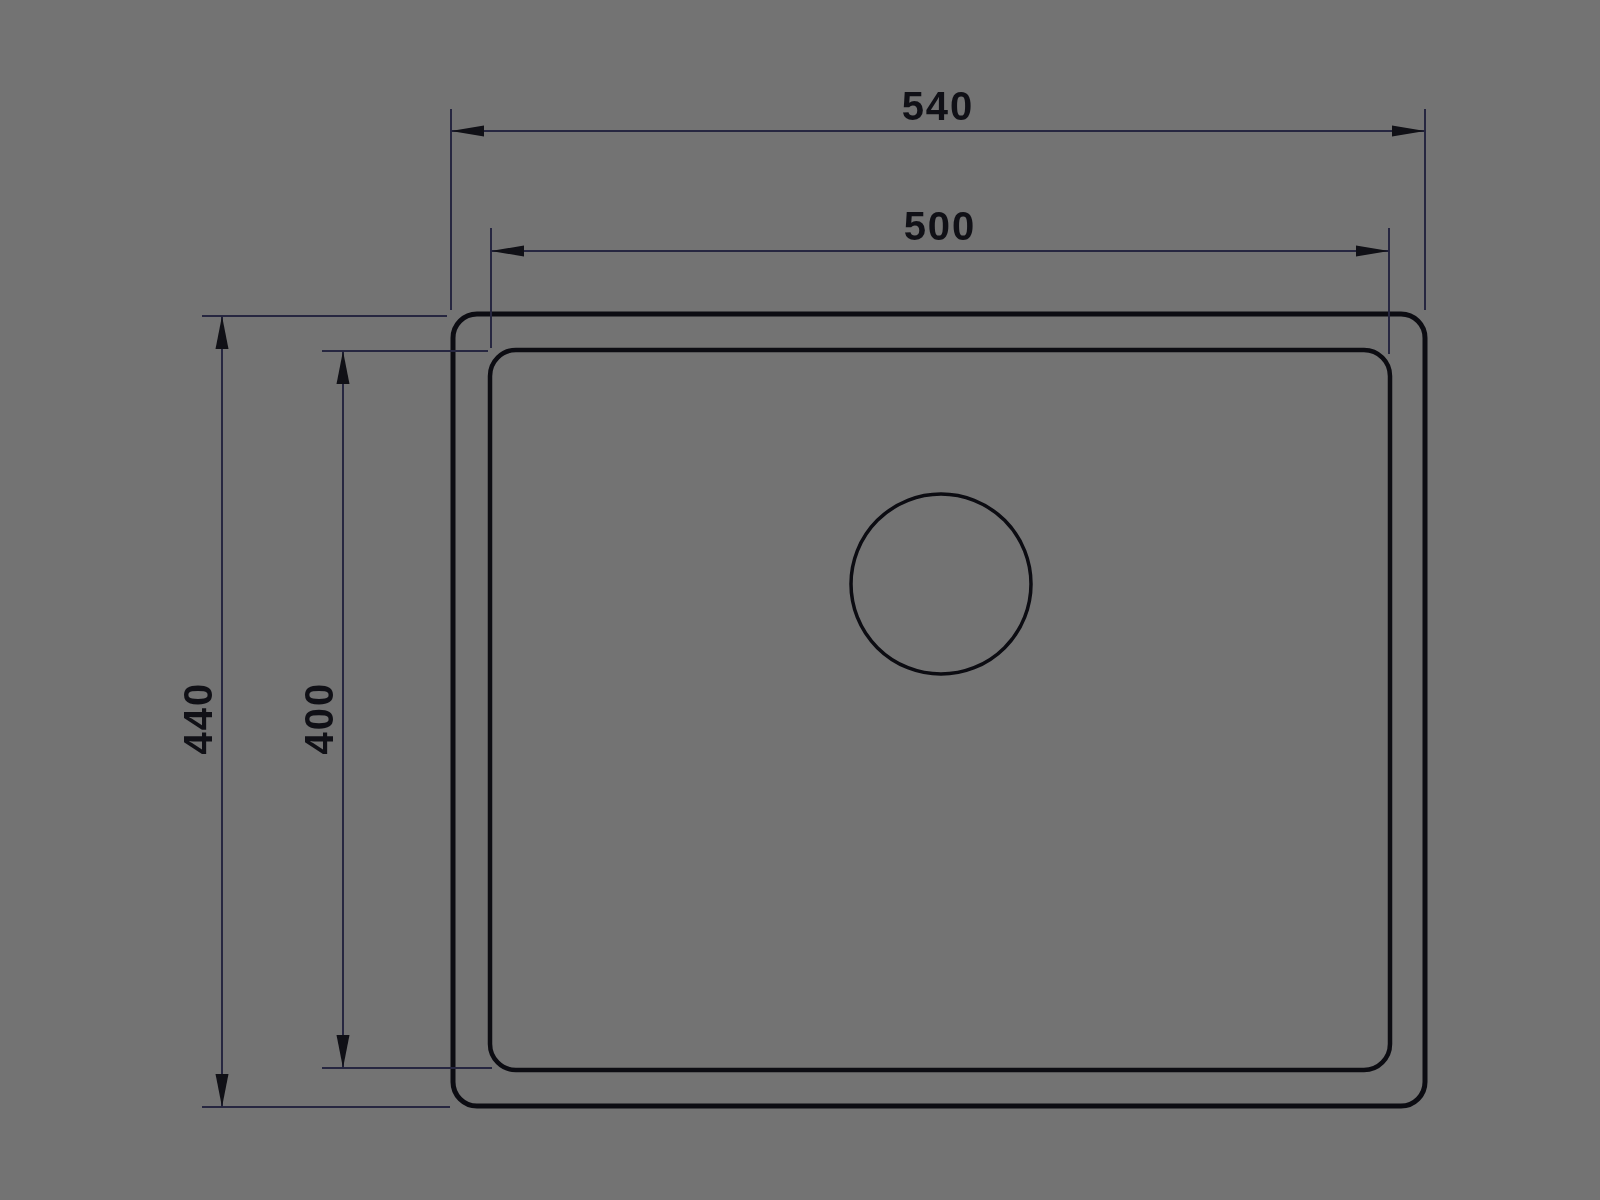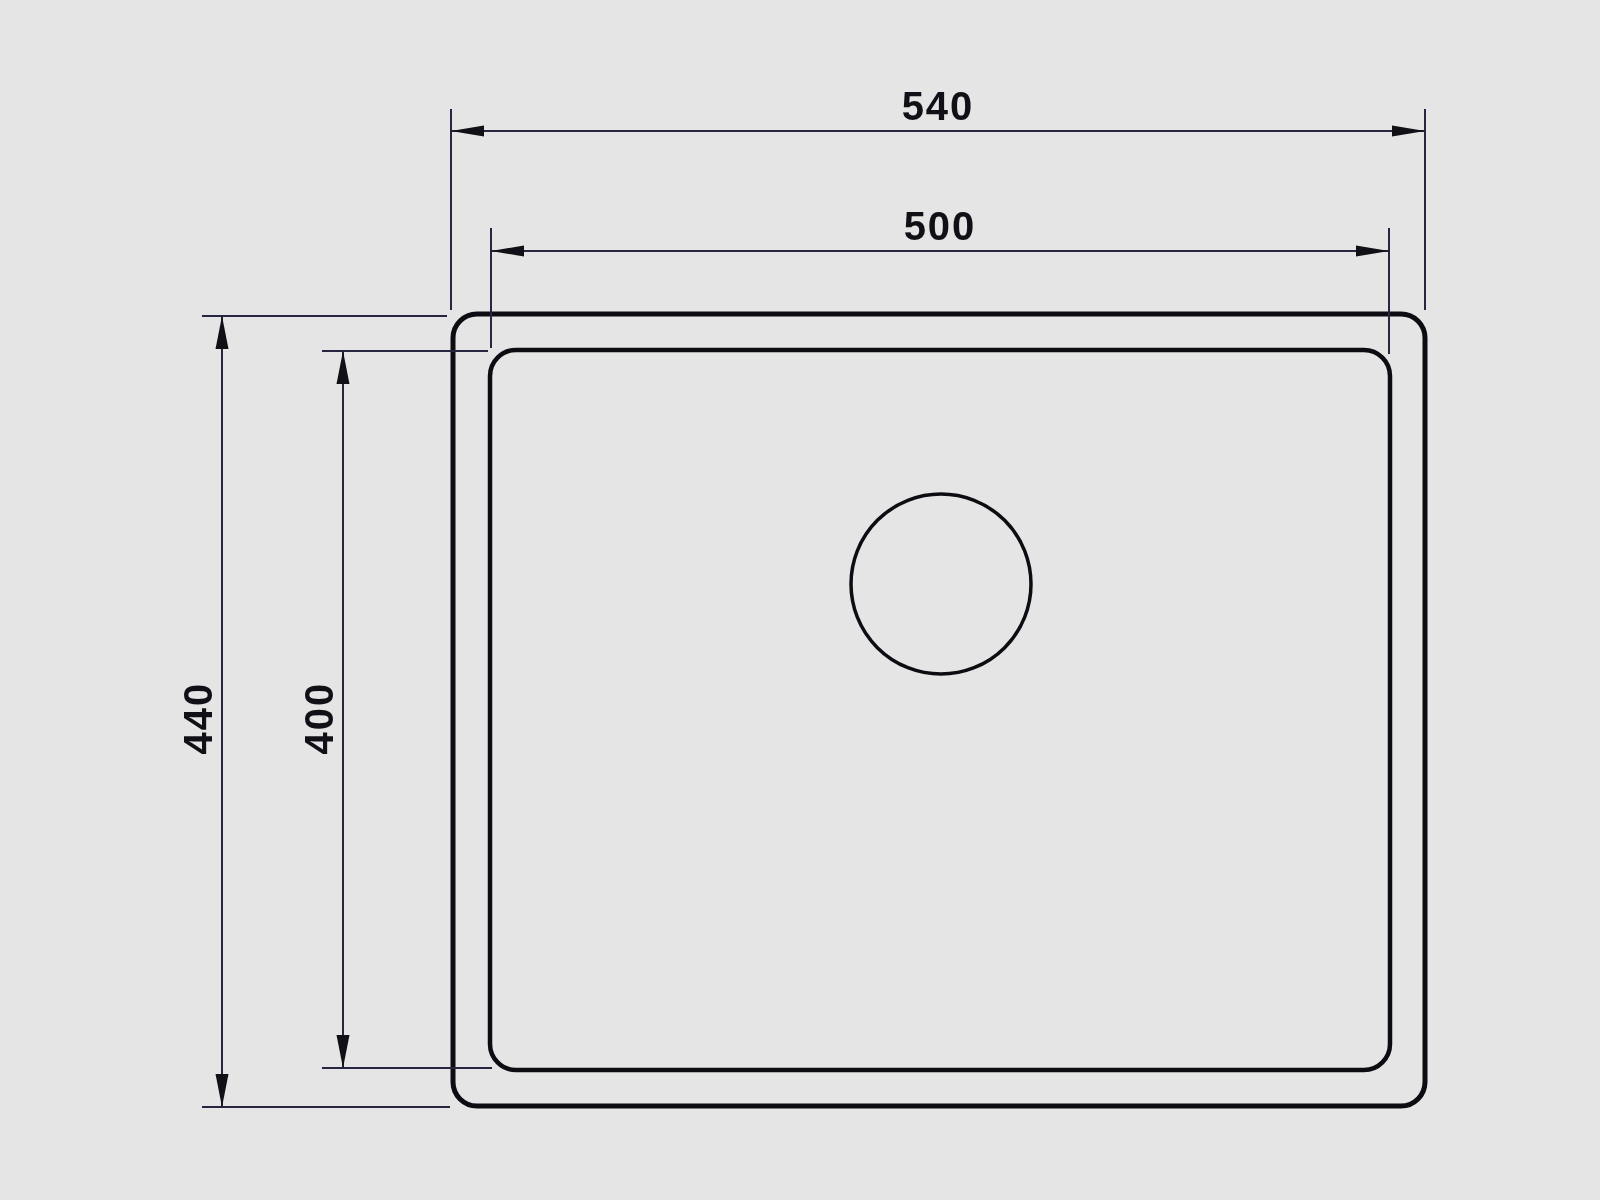--- a/index.html
+++ b/index.html
@@ -4,21 +4,21 @@
 <style>
   html, body {
     margin: 0;
     padding: 0;
     background: #ffffff;
   }
   .canvas {
     position: relative;
     width: 1600px;
     height: 1200px;
-    background: #e5e5e5;
+    background: #737373;
     overflow: hidden;
   }
   svg { display: block; }
   
   .outline {
     fill: none;
     stroke: #0c0c12;
     stroke-width: 5;
   }
   .outline-inner {

